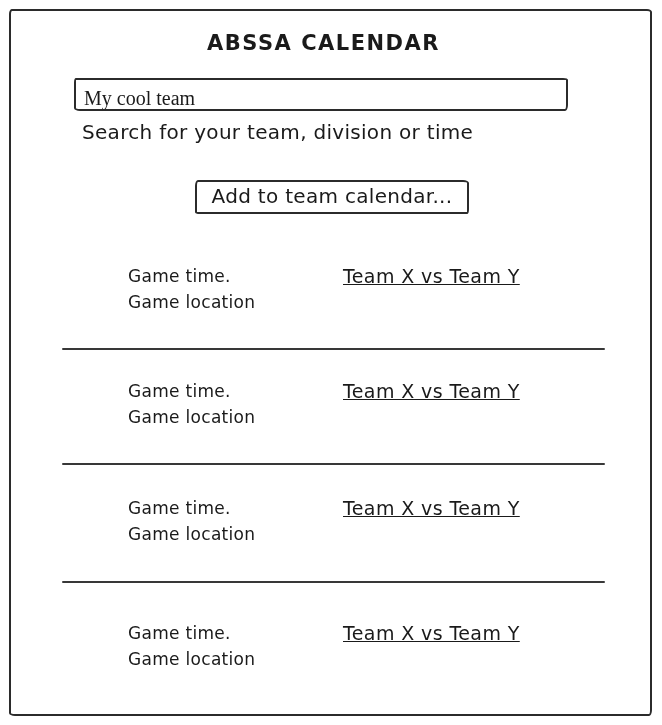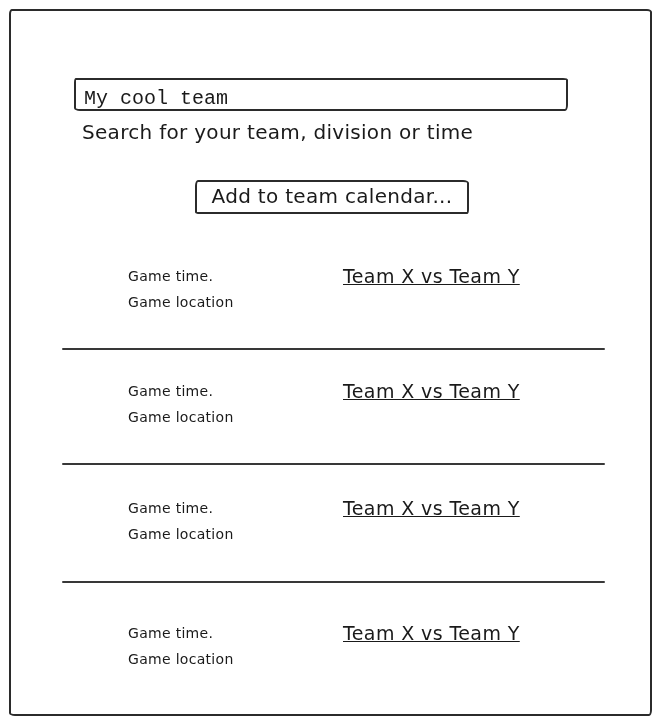--- a/index.html
+++ b/index.html
@@ -34,21 +34,21 @@
     font-weight:600;
     color:var(--ink);
   }
   .search-input{
     position:absolute;
     left:63px; top:67px;
     width:494px; height:33px;
     border:2px solid var(--border);
     border-radius:2px 5px 3px 6px / 5px 2px 6px 3px;
     background:var(--background);
-    font-family:Liberation Mono, monospace;
+    font-family:Liberation Serif, serif;
     font-size:20px;
     color:var(--ink);
     padding:10px 10px 2px 8px;
     outline:none;
   }
   .helper{
     position:absolute;
     left:71px; top:106px;
     font-size:20px;
     line-height:30px;
@@ -78,21 +78,21 @@
     position:absolute;
     left:117px; right:40px;
     display:flex;
     align-items:flex-start;
   }
   .game-meta{
     width:215px;
     flex:0 0 215px;
   }
   .game-line{
-    font-size:14px;
+    font-size:17px;
     line-height:26px;
     letter-spacing:0.3px;
     white-space:nowrap;
   }
   .game-matchup{
     font-size:19px;
     line-height:26px;
     letter-spacing:0.4px;
     white-space:nowrap;
     text-decoration:underline;
@@ -104,20 +104,21 @@
     height:2px;
     background:var(--separator);
     border-radius:2px;
   }
 </style>
 </head>
 <body>
 
 <div class="frame">
 
+  <div class="title">ABSSA CALENDAR</div>
 
   <input class="search-input" type="text" value="My cool team" style="">
 
   <div class="helper">Search for your team, division or time</div>
 
   <button class="add-btn">Add to team calendar...</button>
 
   <div class="game-list">
 
     <div class="game-row" style="top:252px">

